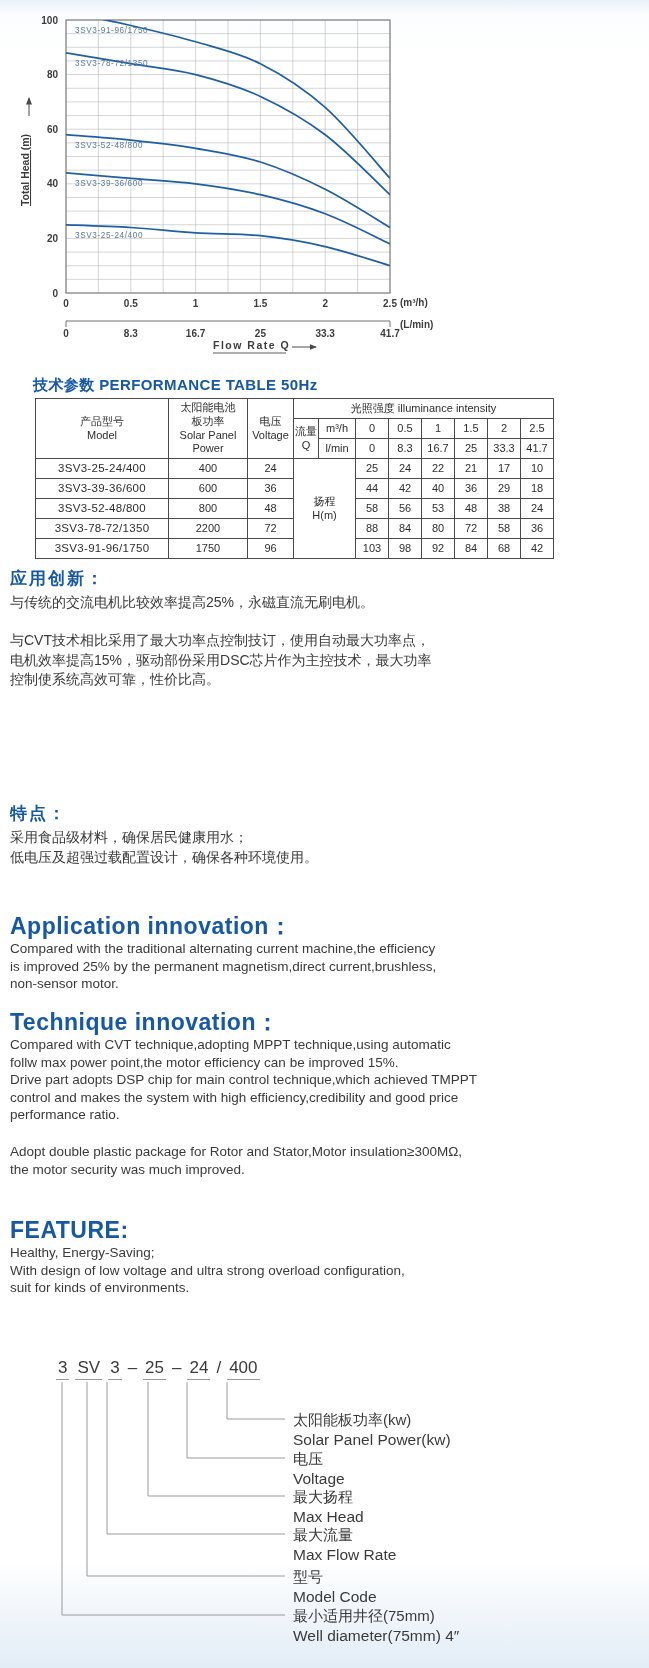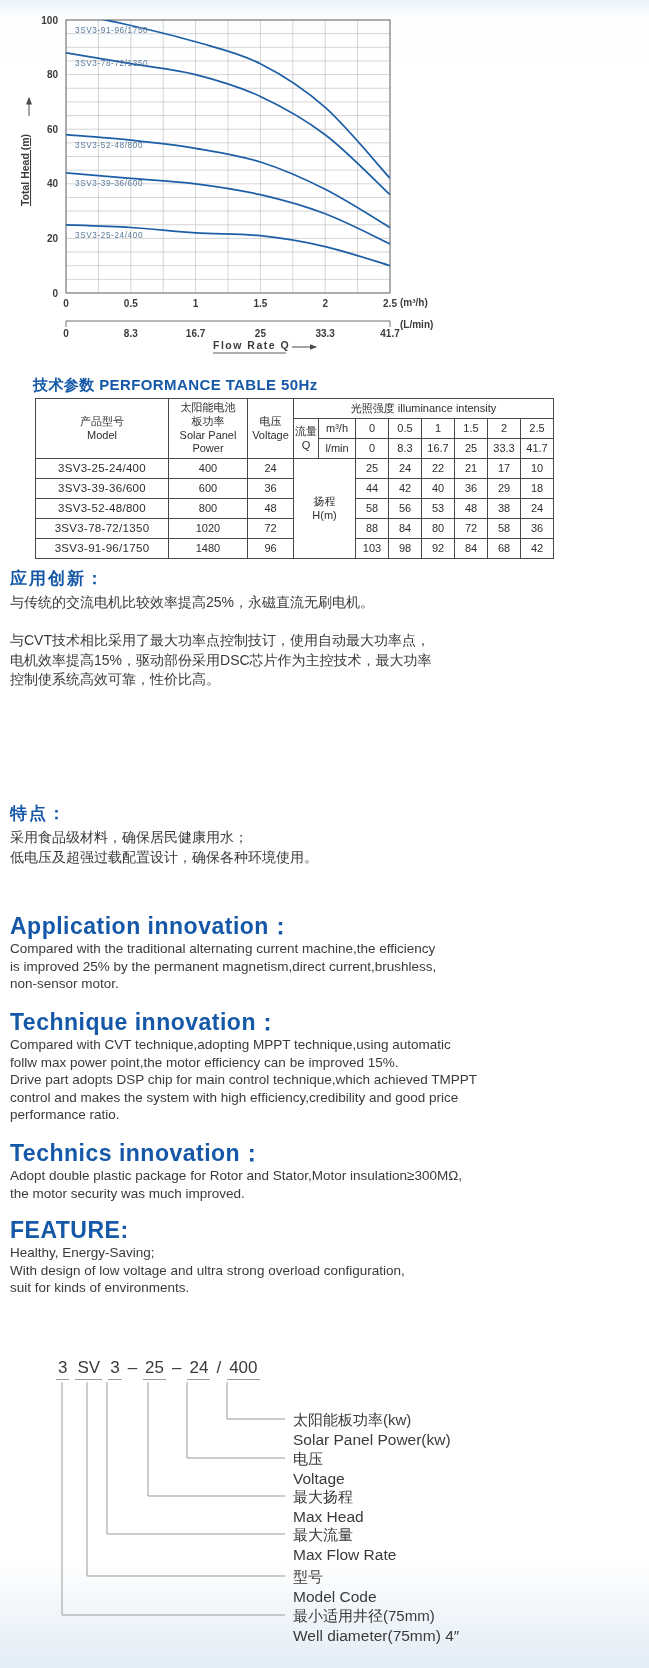--- a/index.html
+++ b/index.html
@@ -200,32 +200,32 @@
       <td>48</td>
       <td>58</td>
       <td>56</td>
       <td>53</td>
       <td>48</td>
       <td>38</td>
       <td>24</td>
     </tr>
     <tr>
       <td class="model">3SV3-78-72/1350</td>
-      <td>1020</td>
+      <td>2200</td>
       <td>72</td>
       <td>88</td>
       <td>84</td>
       <td>80</td>
       <td>72</td>
       <td>58</td>
       <td>36</td>
     </tr>
     <tr>
       <td class="model">3SV3-91-96/1750</td>
-      <td>1480</td>
+      <td>1750</td>
       <td>96</td>
       <td>103</td>
       <td>98</td>
       <td>92</td>
       <td>84</td>
       <td>68</td>
       <td>42</td>
     </tr>
   </tbody>
     </table>
@@ -253,21 +253,20 @@
   </div>
   <div class="sec" style="top:1010px">
     <h2 class="en-h">Technique innovation：</h2>
     <p class="en-b">Compared with CVT technique,adopting MPPT technique,using automatic
 follw max power point,the motor efficiency can be improved 15%.
 Drive part adopts DSP chip for main control technique,which achieved TMPPT
 control and makes the system with high efficiency,credibility and good price
 performance ratio.</p>
   </div>
   <div class="sec" style="top:1141px">
-    <h2 class="en-h">Technics innovation：</h2>
     <p class="en-b">Adopt double plastic package for Rotor and Stator,Motor insulation≥300MΩ,
 the  motor security was much improved.</p>
   </div>
   <div class="sec" style="top:1218px">
     <h2 class="en-h">FEATURE:</h2>
     <p class="en-b">Healthy, Energy-Saving;
 With design of low voltage and ultra strong overload configuration,
 suit for kinds of environments.</p>
   </div>
 

